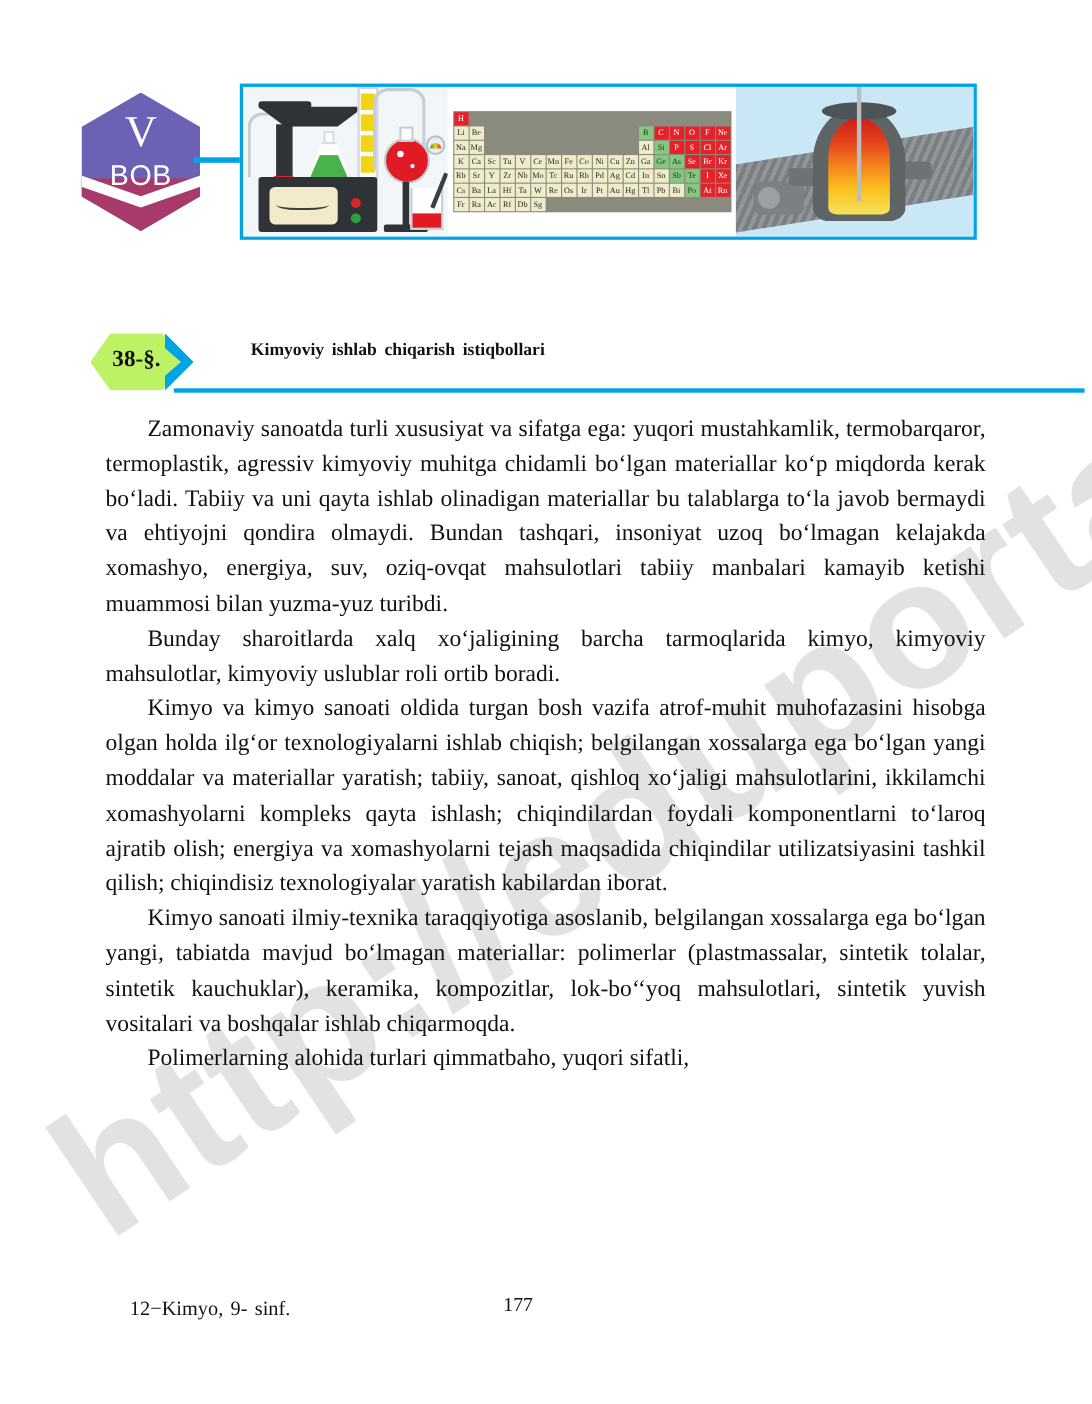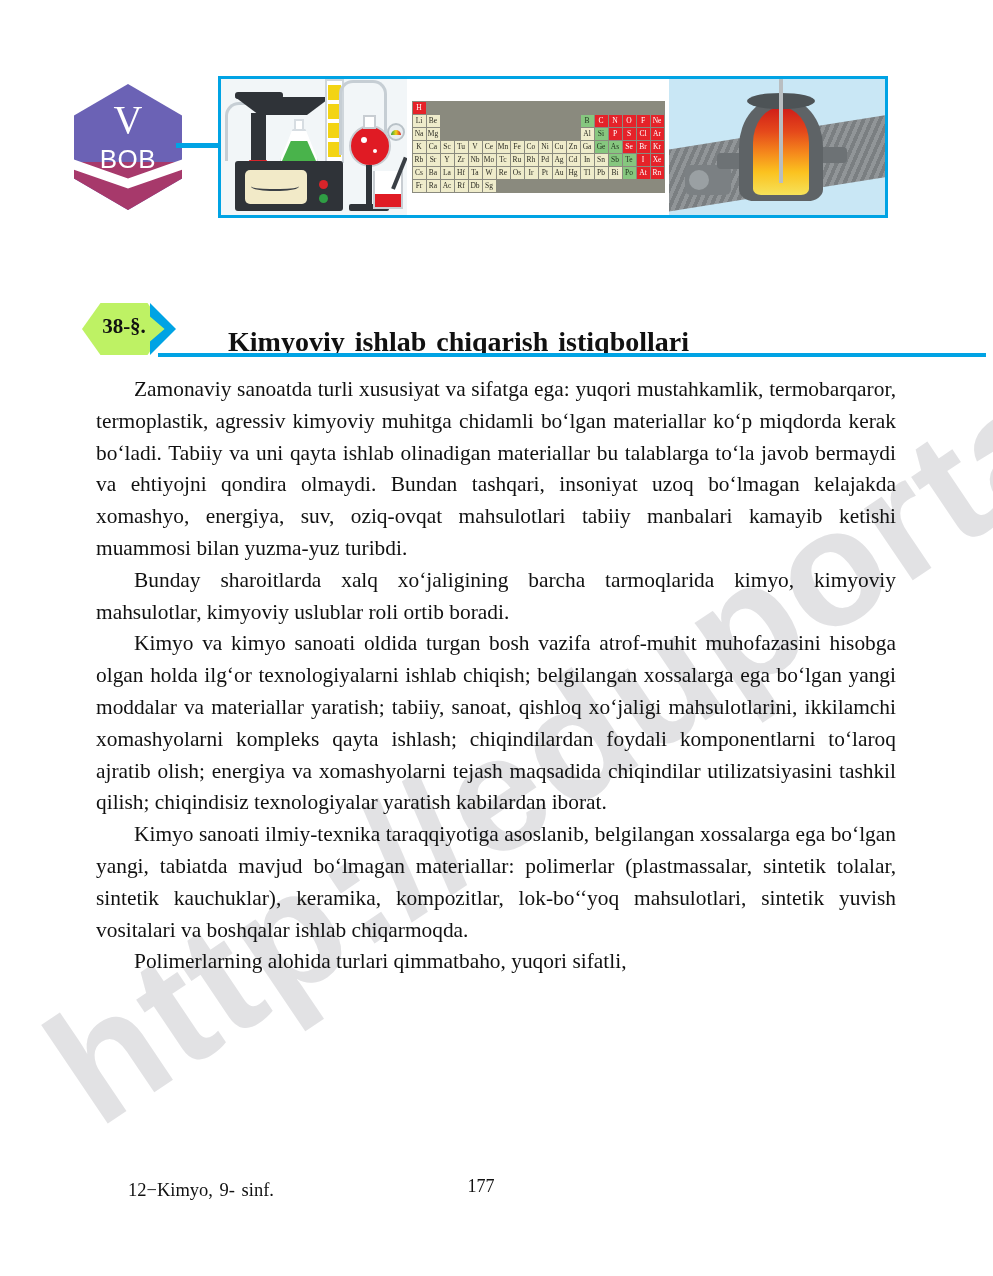--- a/index.html
+++ b/index.html
@@ -571,24 +571,24 @@
     left: 72px;
     top: 3px;
     width: 26px;
     height: 52px;
     background: #00a3e4;
     clip-path: polygon(0% 0%, 100% 50%, 0% 100%, 0% 74%, 56% 50%, 0% 26%);
   }
   .sec-title {
     position: absolute;
     left: 150px;
-    top: 26px;
+    top: 10px;
     font-family: "Liberation Serif", serif;
     font-weight: 700;
-    font-size: 28px;
+    font-size: 16px;
     color: #111111;
     word-spacing: 3px;
   }
   .sec-rule {
     position: absolute;
     left: 80px;
     top: 53px;
     width: 828px;
     height: 4px;
     background: #00a3e4;
@@ -608,21 +608,21 @@
     text-justify: inter-word;
   }
   .body-text p {
     margin: 0;
     text-indent: 38px;
   }
 
   
   .footer {
     position: absolute;
-    left: 18px;
+    left: 8px;
     top: 1180px;
     width: 904px;
     height: 30px;
     padding-left: 22px;
   }
   .footer-left {
     position: absolute;
     left: 110px;
     top: 0;
     font-family: "Liberation Serif", serif;

